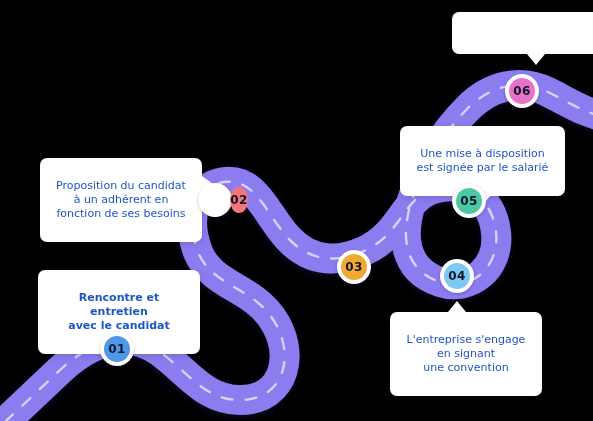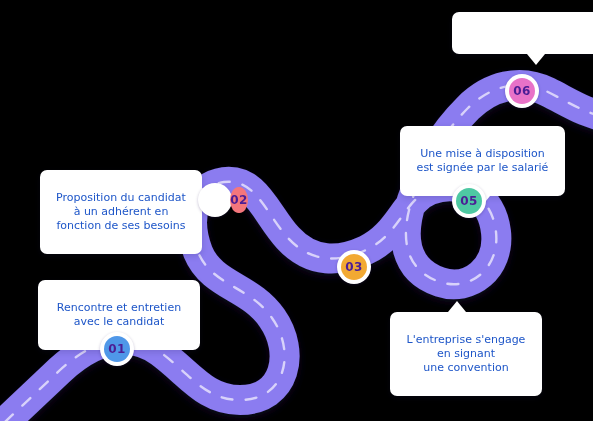--- a/index.html
+++ b/index.html
@@ -17,21 +17,21 @@
     position:absolute;
     width:34px;height:34px;
     border-radius:50%;
     background:#ffffff;
     display:flex;align-items:center;justify-content:center;
     box-shadow:0 1px 3px rgba(40,20,90,.28);
   }
   .marker .disc{
     width:26px;height:26px;border-radius:50%;
     display:flex;align-items:center;justify-content:center;
-    color:#4c1d95;
+    color:#0f172a;
     font-size:12px;
     font-weight:bold;
     letter-spacing:.3px;
     line-height:1;
   }
 
   .callout{
     position:absolute;
     background:#ffffff;
     border-radius:7px;
@@ -102,49 +102,54 @@
              C 312 264, 340 262, 366 250
              C 400 234, 404 200, 430 190
              C 462 178, 492 196, 496 232
              C 500 268, 470 292, 440 282
              C 404 270, 400 236, 412 200
              C 424 164, 444 132, 468 108
              C 490 86, 520 78, 548 92
              C 570 103, 586 114, 610 118" fill="none" stroke="#ded9fb" stroke-width="2.4" stroke-dasharray="11 13" stroke-linecap="round" opacity="0.92"></path>
   </svg>
 
-  <div class="callout" style="left:38px;top:280px;width:140px;">
+  <div class="callout" style="left:38px;top:270px;width:140px;font-weight:bold;">
     <span>Rencontre et entretien
 avec le candidat</span>
     <span class="tail down" style="left:67px;bottom:-11px;"></span>
   </div>
   <div class="marker" style="left:100px;top:332px;">
     <span class="disc" style="background:#4f97e8;">
       <span>01</span>
     </span>
   </div>
 
-  <div class="callout" style="left:40px;top:170px;width:140px;">
+  <div class="callout" style="left:40px;top:158px;width:140px;">
     <span>Proposition du candidat
 à un adhérent en
 fonction de ses besoins</span>
     <span class="tail right" style="right:-11px;top:18px;"></span>
   </div>
   <div class="marker" style="left:198px;top:183px;">
     <span class="disc" style="background:#f4767c;margin-left:48px;">
       <span>02</span>
     </span>
   </div>
 
   <div class="marker" style="left:337px;top:250px;">
     <span class="disc" style="background:#f2a933;">
       <span>03</span>
     </span>
   </div>
 
+  <div class="marker" style="left:440px;top:259px;">
+    <span class="disc" style="background:#7ec8f2;">
+      <span>04</span>
+    </span>
+  </div>
   <div class="callout" style="left:390px;top:312px;width:130px;">
     <span>L'entreprise s'engage
 en signant
 une convention</span>
     <span class="tail up" style="left:58px;top:-11px;"></span>
   </div>
 
   <div class="callout" style="left:400px;top:126px;width:143px;">
     <span>Une mise à disposition
 est signée par le salarié</span>

